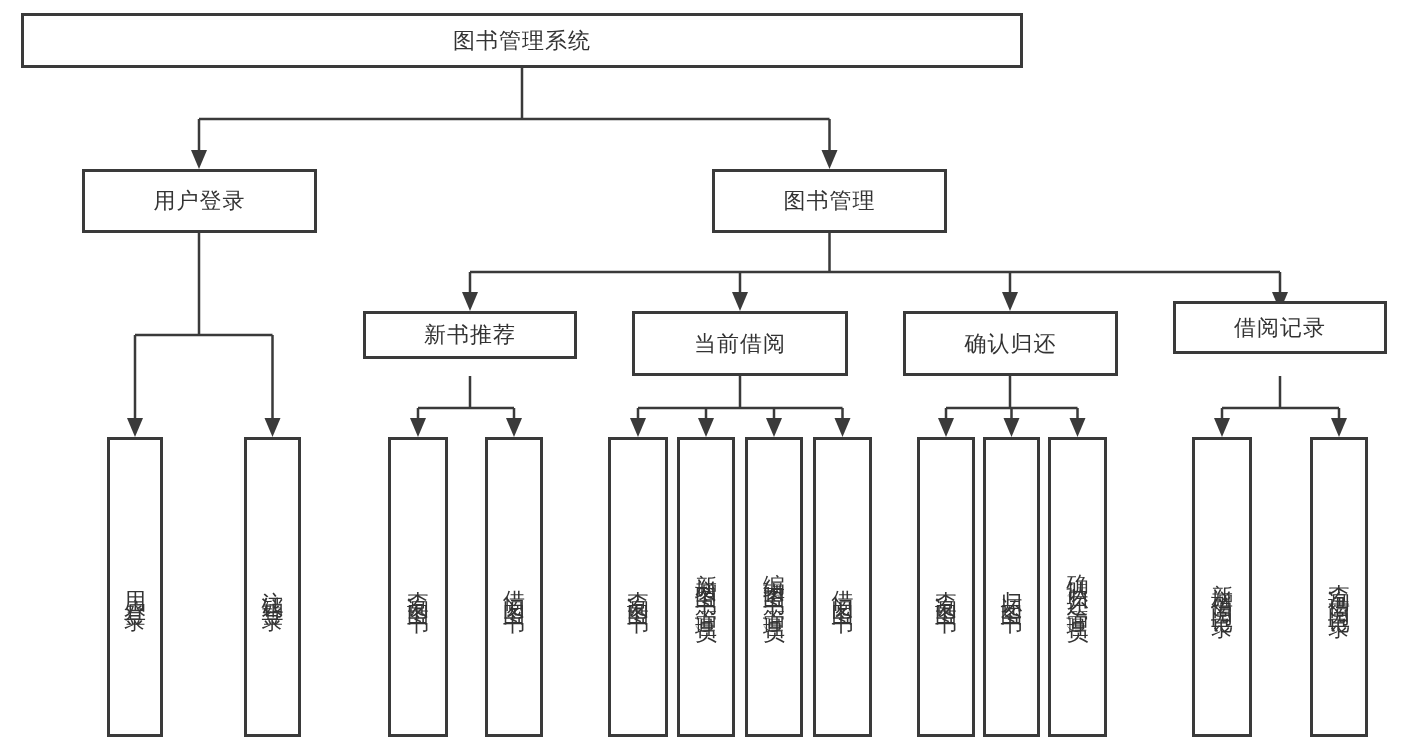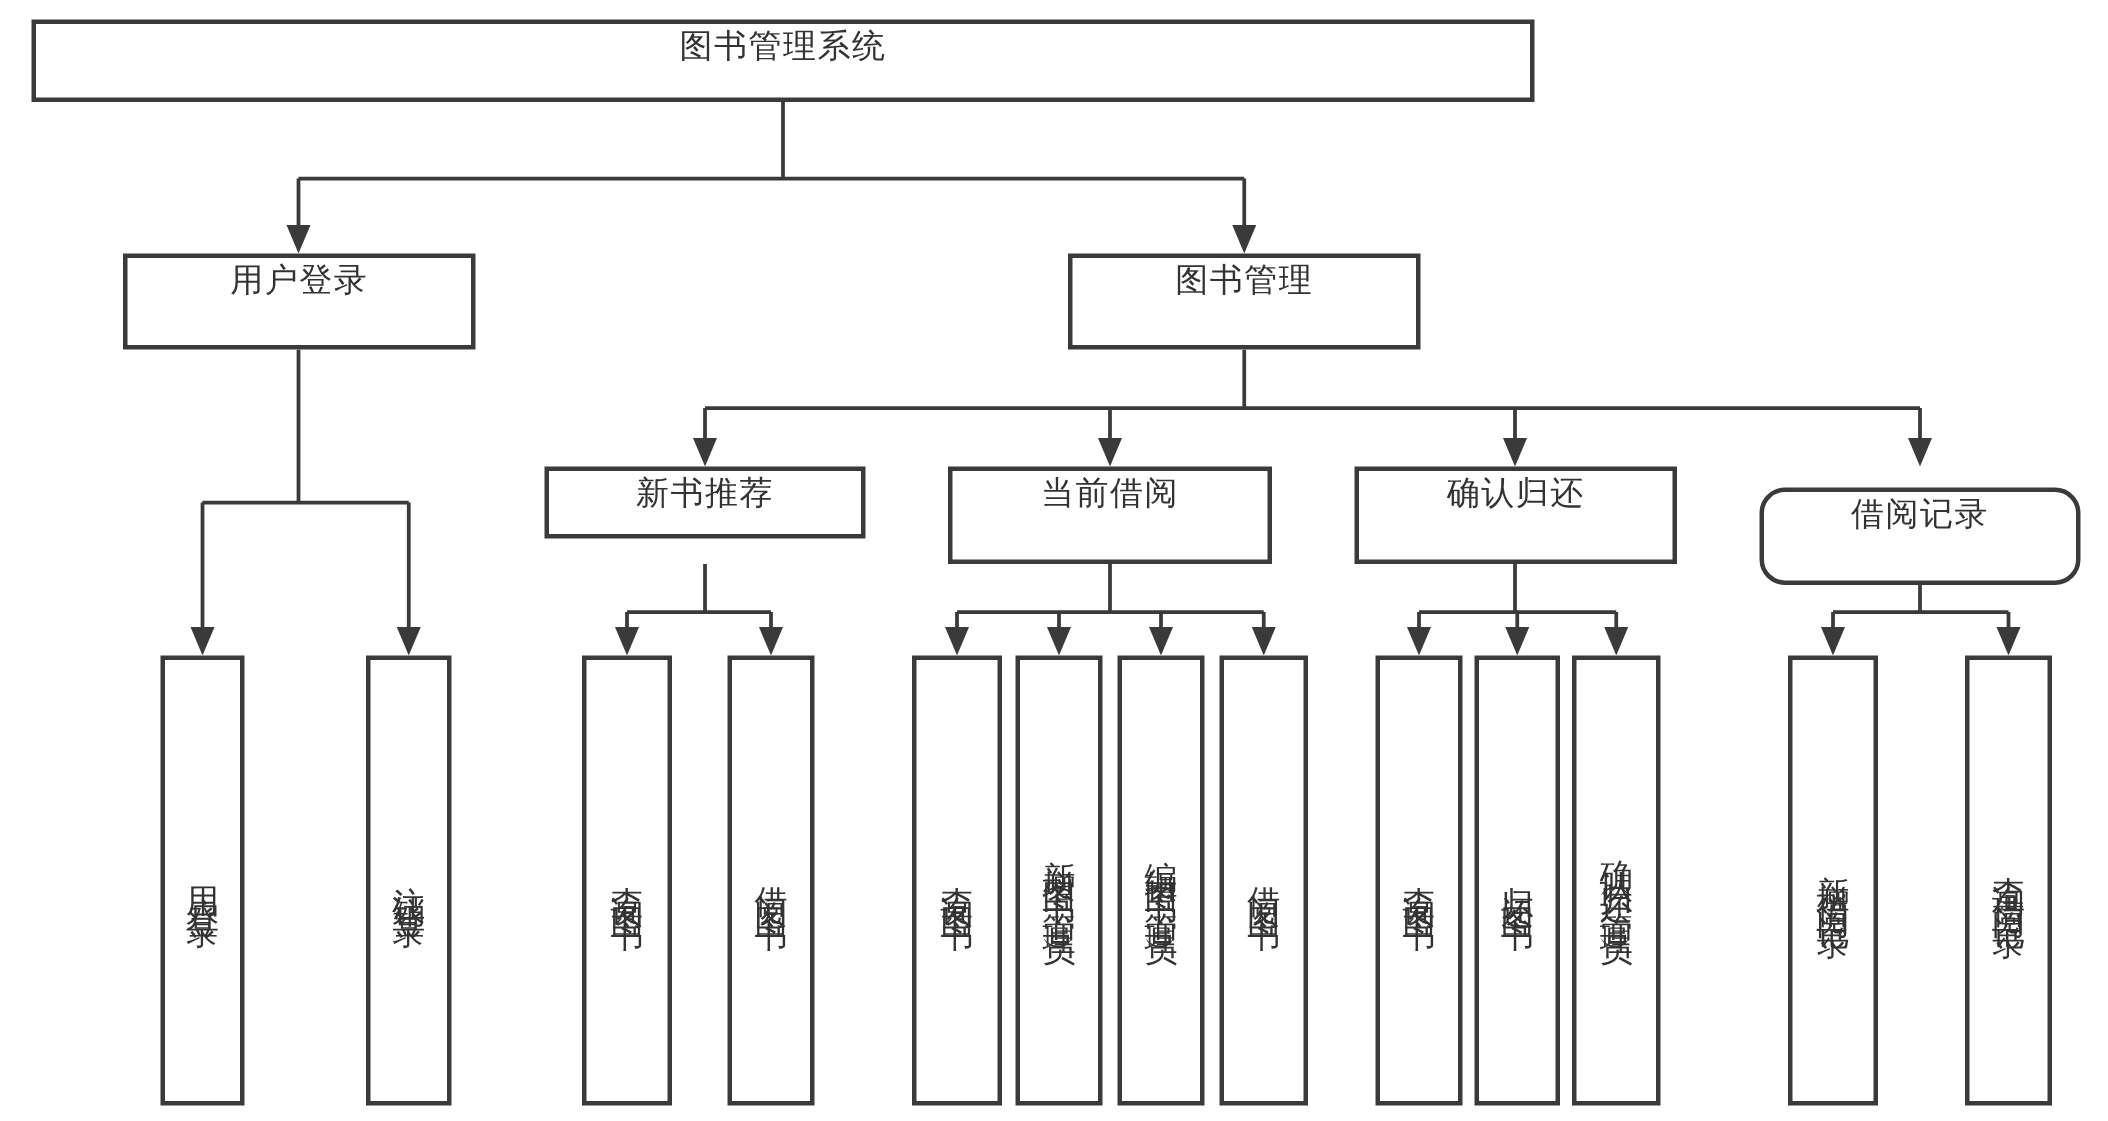--- a/index.html
+++ b/index.html
@@ -9,21 +9,21 @@
     background:#ffffff;
     font-family:"Liberation Sans","DejaVu Sans",sans-serif;
     overflow:hidden;
   }
   #wires{position:absolute;left:0;top:0;z-index:1;}
   .hbox{
     position:absolute;
     box-sizing:border-box;
     border:3px solid #3a3a3a;
     background:#ffffff;
-    display:flex;align-items:flex-start;justify-content:center;
+    display:flex;align-items:center;justify-content:center;
     font-size:22px;color:#333333;
     letter-spacing:1px;
     z-index:2;
   }
   .vbox{
     position:absolute;
     box-sizing:border-box;
     border:3px solid #3a3a3a;
     background:#ffffff;
     display:flex;align-items:center;justify-content:center;
@@ -34,21 +34,21 @@
     line-height:1;
     z-index:2;
   }
   
   #box-root        {left:21px;  top:13px;  width:1002px; height:55px;}
   #box-user-login  {left:82px;  top:169px; width:235px;  height:64px;}
   #box-book-mgmt   {left:712px; top:169px; width:235px;  height:64px;font-family:Liberation Mono, monospace;}
   #box-new-rec     {left:363px; top:311px; width:214px;  height:48px;}
   #box-borrowing   {left:632px; top:311px; width:216px;  height:65px;}
   #box-current     {left:903px; top:311px; width:215px;  height:65px;}
-  #box-records     {left:1173px;top:325px; width:214px;  height:65px;border-radius:17px;}
+  #box-records     {left:1173px;top:301px; width:214px;  height:53px;}
   
   #leaf-u1{left:107px; top:437px;width:56px;height:300px;}
   #leaf-u2{left:244px; top:437px;width:57px;height:300px;}
   #leaf-n1{left:388px; top:437px;width:60px;height:300px;}
   #leaf-n2{left:485px; top:437px;width:58px;height:300px;}
   #leaf-b1{left:608px; top:437px;width:60px;height:300px;}
   #leaf-b2{left:677px; top:437px;width:58px;height:300px;}
   #leaf-b3{left:745px; top:437px;width:58px;height:300px;}
   #leaf-b4{left:813px; top:437px;width:59px;height:300px;}
   #leaf-c1{left:917px; top:437px;width:58px;height:300px;}

